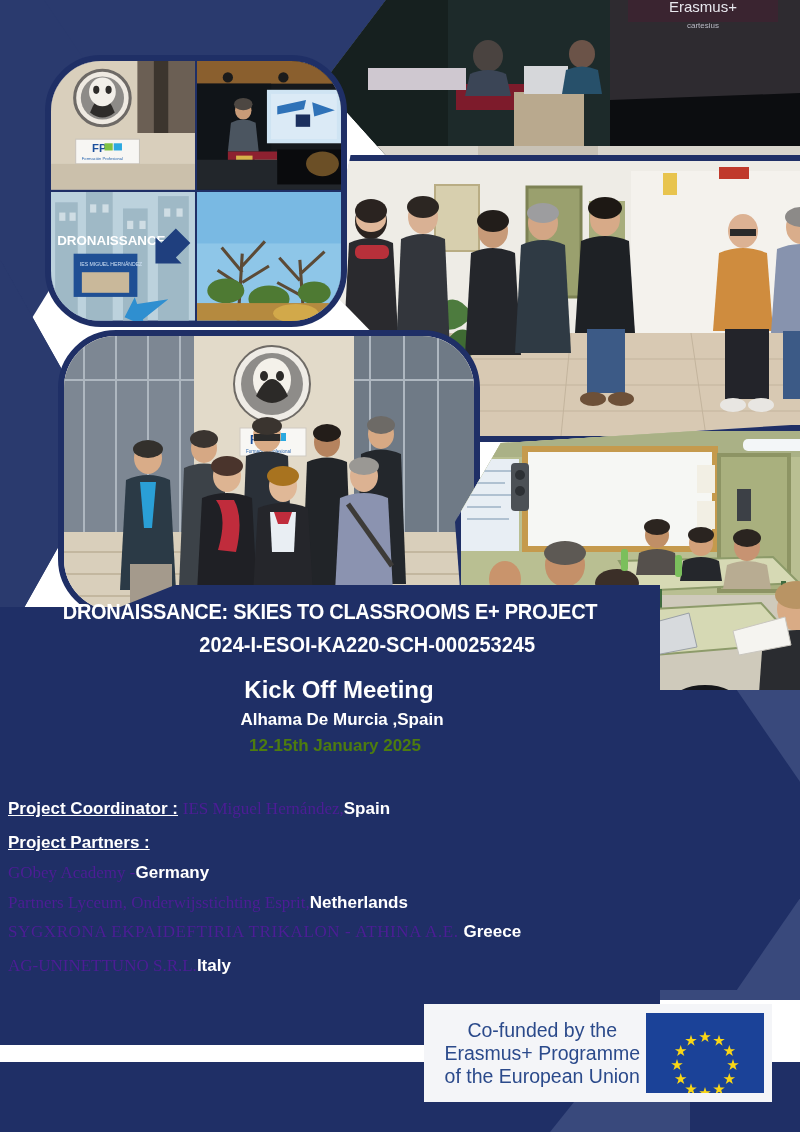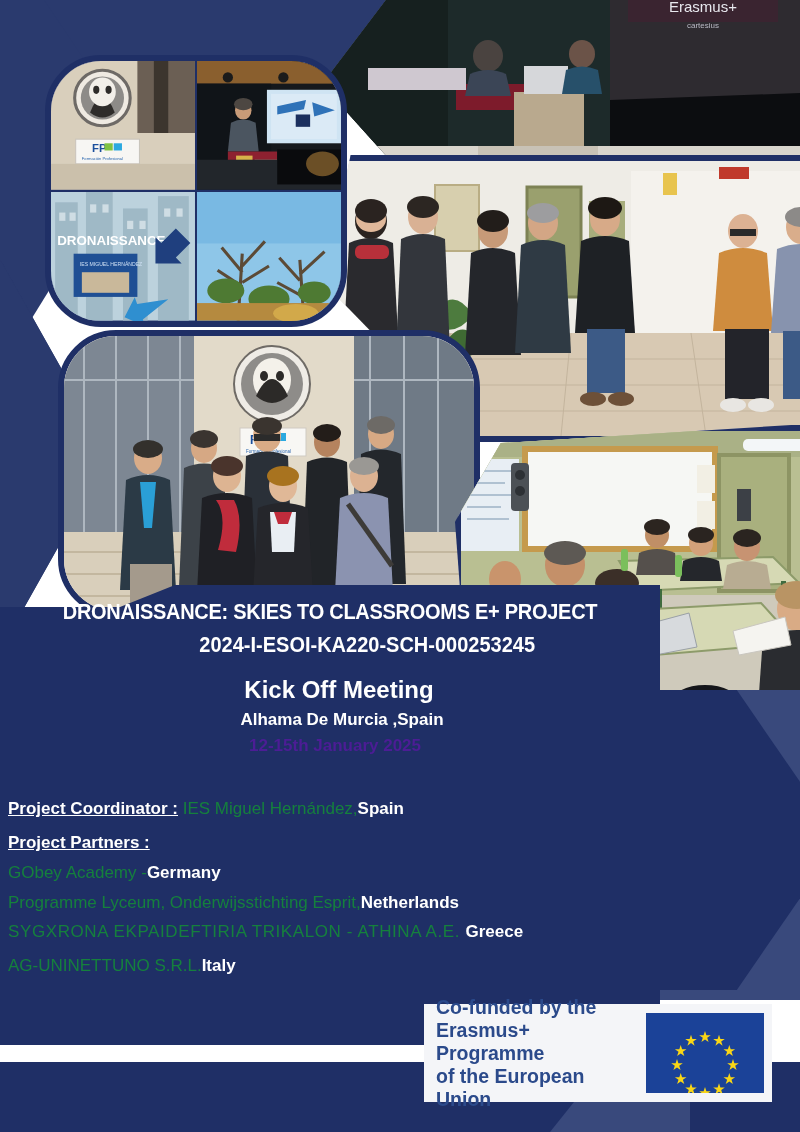--- a/index.html
+++ b/index.html
@@ -119,42 +119,42 @@
   }
   .t-kick{
     font-weight:bold;font-size:24px;color:#ffffff;
     text-align:center;margin-top:18px;padding-left:18px;
   }
   .t-city{
     font-weight:bold;font-size:17px;color:#ffffff;
     text-align:center;margin-top:6px;padding-left:24px;
   }
   .t-date{
-    font-weight:bold;font-size:17px;color:#4c1d95;
+    font-weight:bold;font-size:17px;color:#4d7c0f;
     text-align:center;margin-top:6px;padding-left:10px;
   }
 
   .partners{position:absolute;left:8px;top:800px;width:640px;color:#ffffff;}
   .p-row{font-size:17px;line-height:1.05;margin-bottom:16px;white-space:nowrap;}
   .p-row.tight{margin-bottom:12px;}
   .p-lead{font-weight:bold;text-decoration:underline;}
-  .p-light{font-weight:normal;color:#15803d;}
+  .p-light{font-weight:normal;color:#4c1d95;font-family:Liberation Serif, serif;}
   .p-strong{font-weight:bold;}
   .p-spaced{letter-spacing:0.6px;}
 
   
   .eu-logo{
     position:absolute;right:28px;bottom:30px;
     width:348px;height:98px;background:#f4f5f8;
     display:flex;align-items:center;justify-content:flex-end;
     box-sizing:border-box;padding:6px 8px 6px 12px;
   }
   .eu-text{
     color:#2b4a8b;font-size:19.5px;line-height:1.18;
-    text-align:left;font-weight:bold;padding-right:6px;
+    text-align:center;font-weight:normal;padding-right:6px;
   }
   .eu-flag{
     width:118px;height:80px;background:#1b4298;
     position:relative;flex:none;
   }
 </style>
 </head>
 <body>
 
 <div id="poster">
@@ -578,21 +578,21 @@
 
     <div class="p-row tight">
       <span class="p-lead">Project Partners :</span>
     </div>
 
     <div class="p-row tight">
       <span class="p-light">GObey Academy -</span><span class="p-strong">Germany</span>
     </div>
 
     <div class="p-row tight">
-      <span class="p-light">Programme Lyceum, Onderwijsstichting Esprit,</span><span class="p-strong">Netherlands</span>
+      <span class="p-light">Partners Lyceum, Onderwijsstichting Esprit,</span><span class="p-strong">Netherlands</span>
     </div>
 
     <div class="p-row">
       <span class="p-light p-spaced">SYGXRONA EKPAIDEFTIRIA TRIKALON - ATHINA A.E. </span><span class="p-strong">Greece</span>
     </div>
 
 
     <div class="p-row">
       <span class="p-light">AG-UNINETTUNO S.R.L.</span><span class="p-strong">Italy</span>
     </div>

